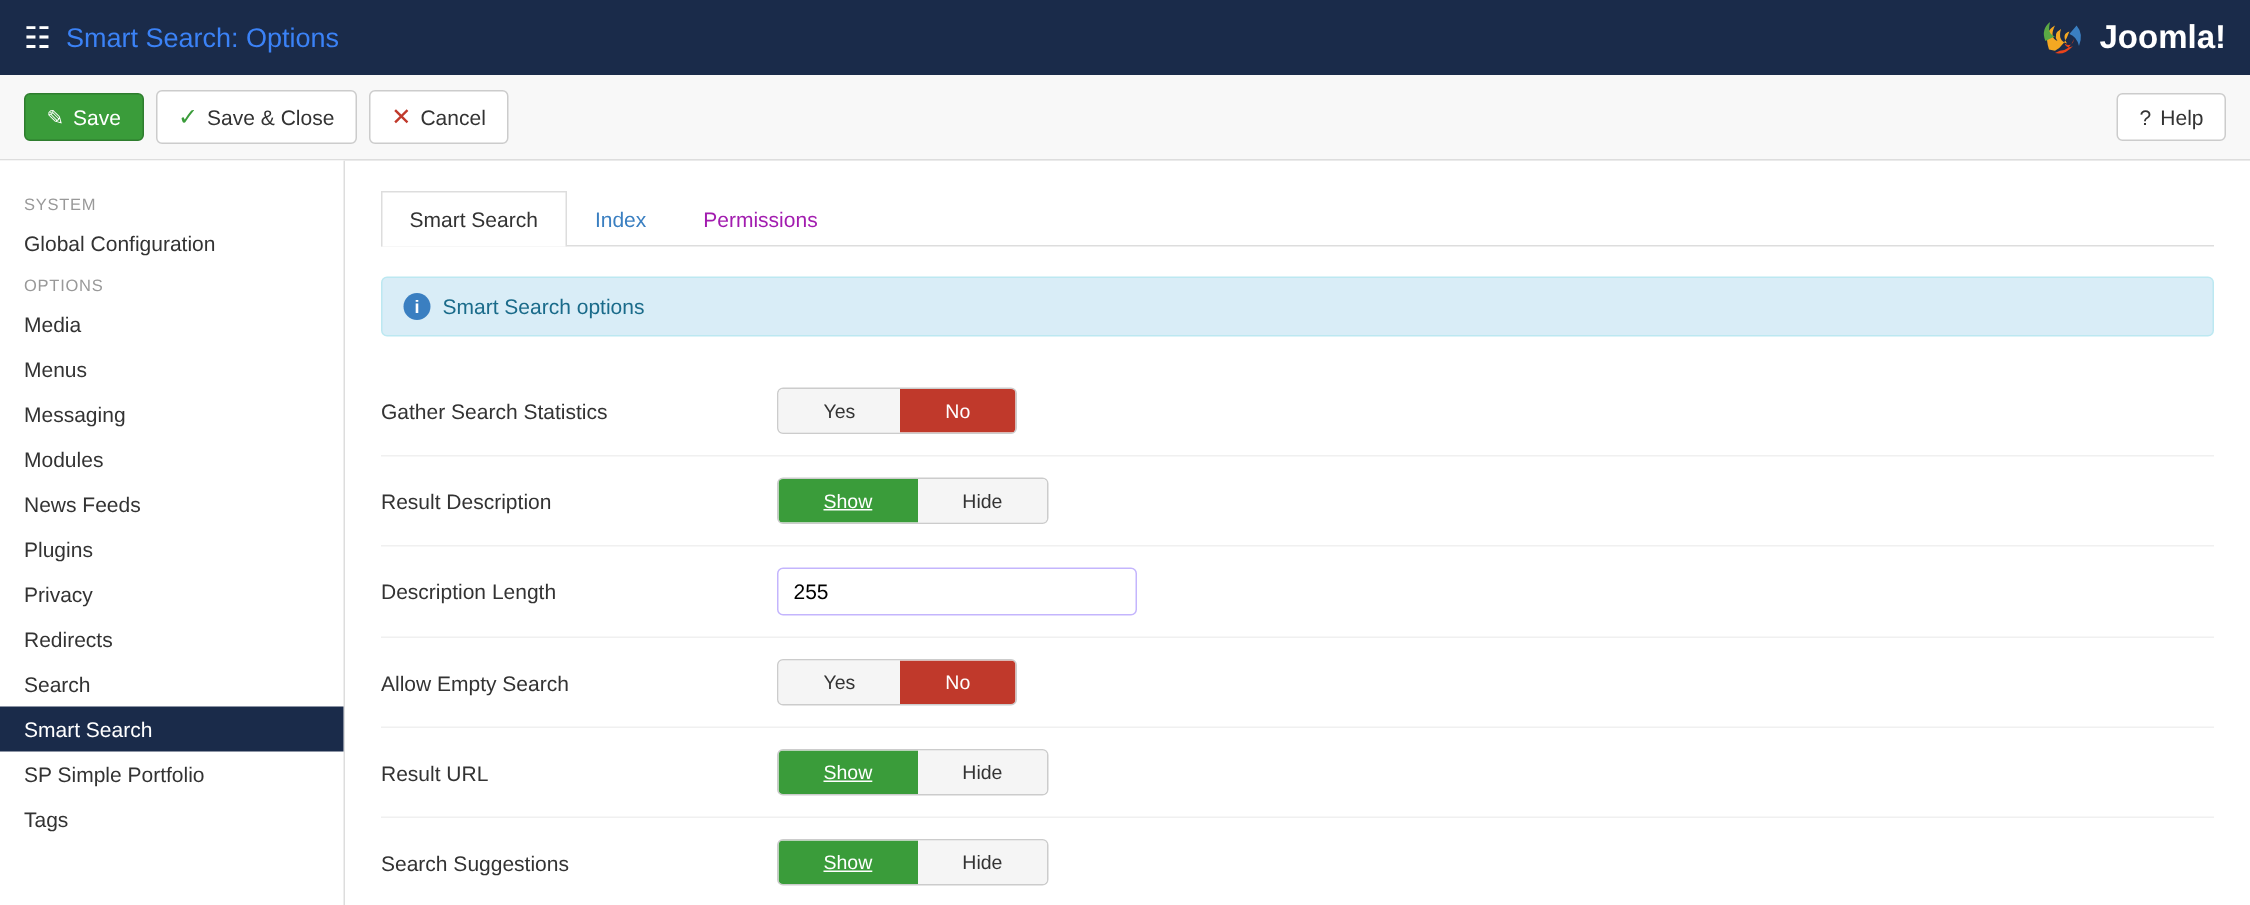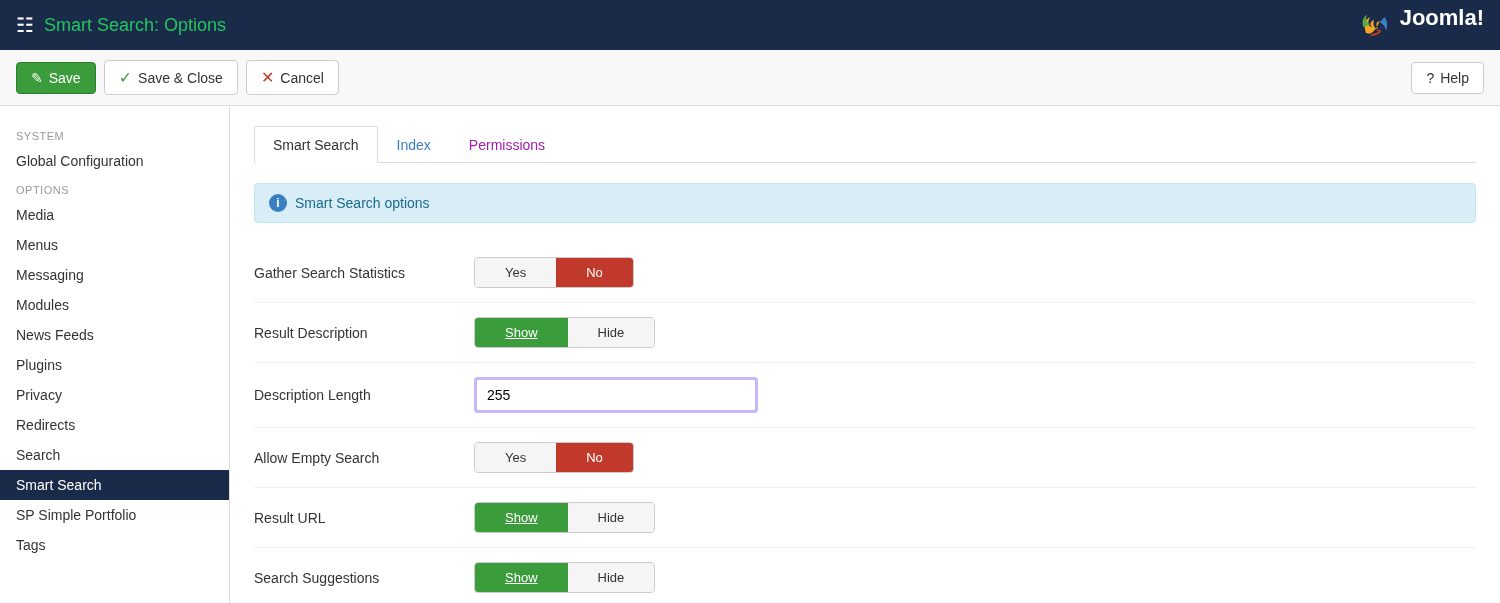--- a/index.html
+++ b/index.html
@@ -13,30 +13,31 @@
       justify-content: space-between;
       padding: 0 16px;
       height: 50px;
     }
     .top-bar-left {
       display: flex;
       align-items: center;
       gap: 10px;
     }
     .top-bar-title {
-      color: #22c55e;
+      color: #3b82f6;
       font-size: 18px;
       font-weight: normal;
     }
     .grid-icon {
       color: #fff;
       font-size: 20px;
     }
     .joomla-logo {
       display: flex;
+      align-items: center;
       gap: 6px;
     }
     .joomla-logo-text {
       color: #fff;
       font-size: 22px;
       font-weight: bold;
     }
     .joomla-flame {
       width: 40px;
       height: 40px;
@@ -175,20 +176,21 @@
       font-weight: bold;
       flex-shrink: 0;
     }
 
     
     .form-row {
       display: flex;
       align-items: center;
       padding: 14px 0;
       border-bottom: 1px solid #f0f0f0;
+      gap: 44px;
     }
     .form-label {
       width: 220px;
       flex-shrink: 0;
       font-size: 14px;
       color: #333;
     }
 
     
     .toggle-group {
@@ -210,25 +212,25 @@
       color: #fff;
     }
     .toggle-btn.active-show {
       background: #3a9c3a;
       color: #fff;
       text-decoration: underline;
     }
 
     
     .form-input {
-      border: 3px solid #c4b5fd;
+      border: 1px solid #c4b5fd;
       border-radius: 4px;
       padding: 7px 10px;
       font-size: 14px;
-      width: 284px;
+      width: 240px;
     }
   </style>
 </head>
 <body>
 
 <div class="top-bar">
   <div class="top-bar-left">
     <span class="grid-icon">☷</span>
     <span class="top-bar-title">Smart Search: Options</span>
   </div>

